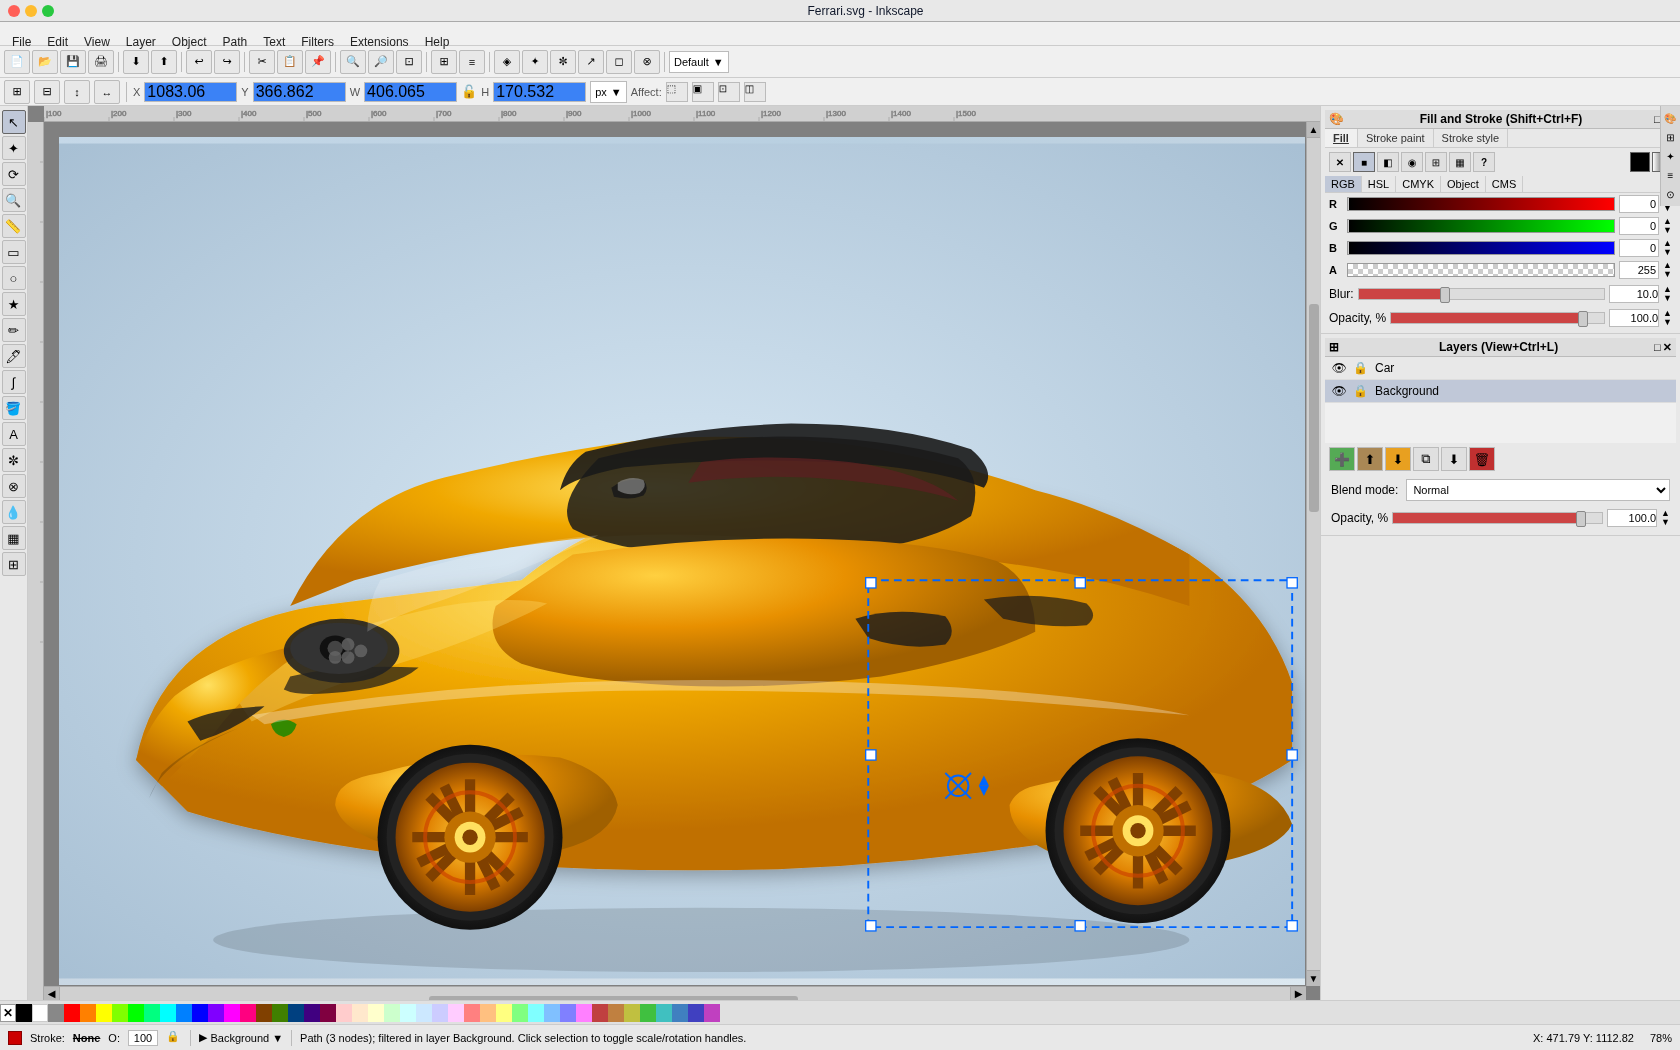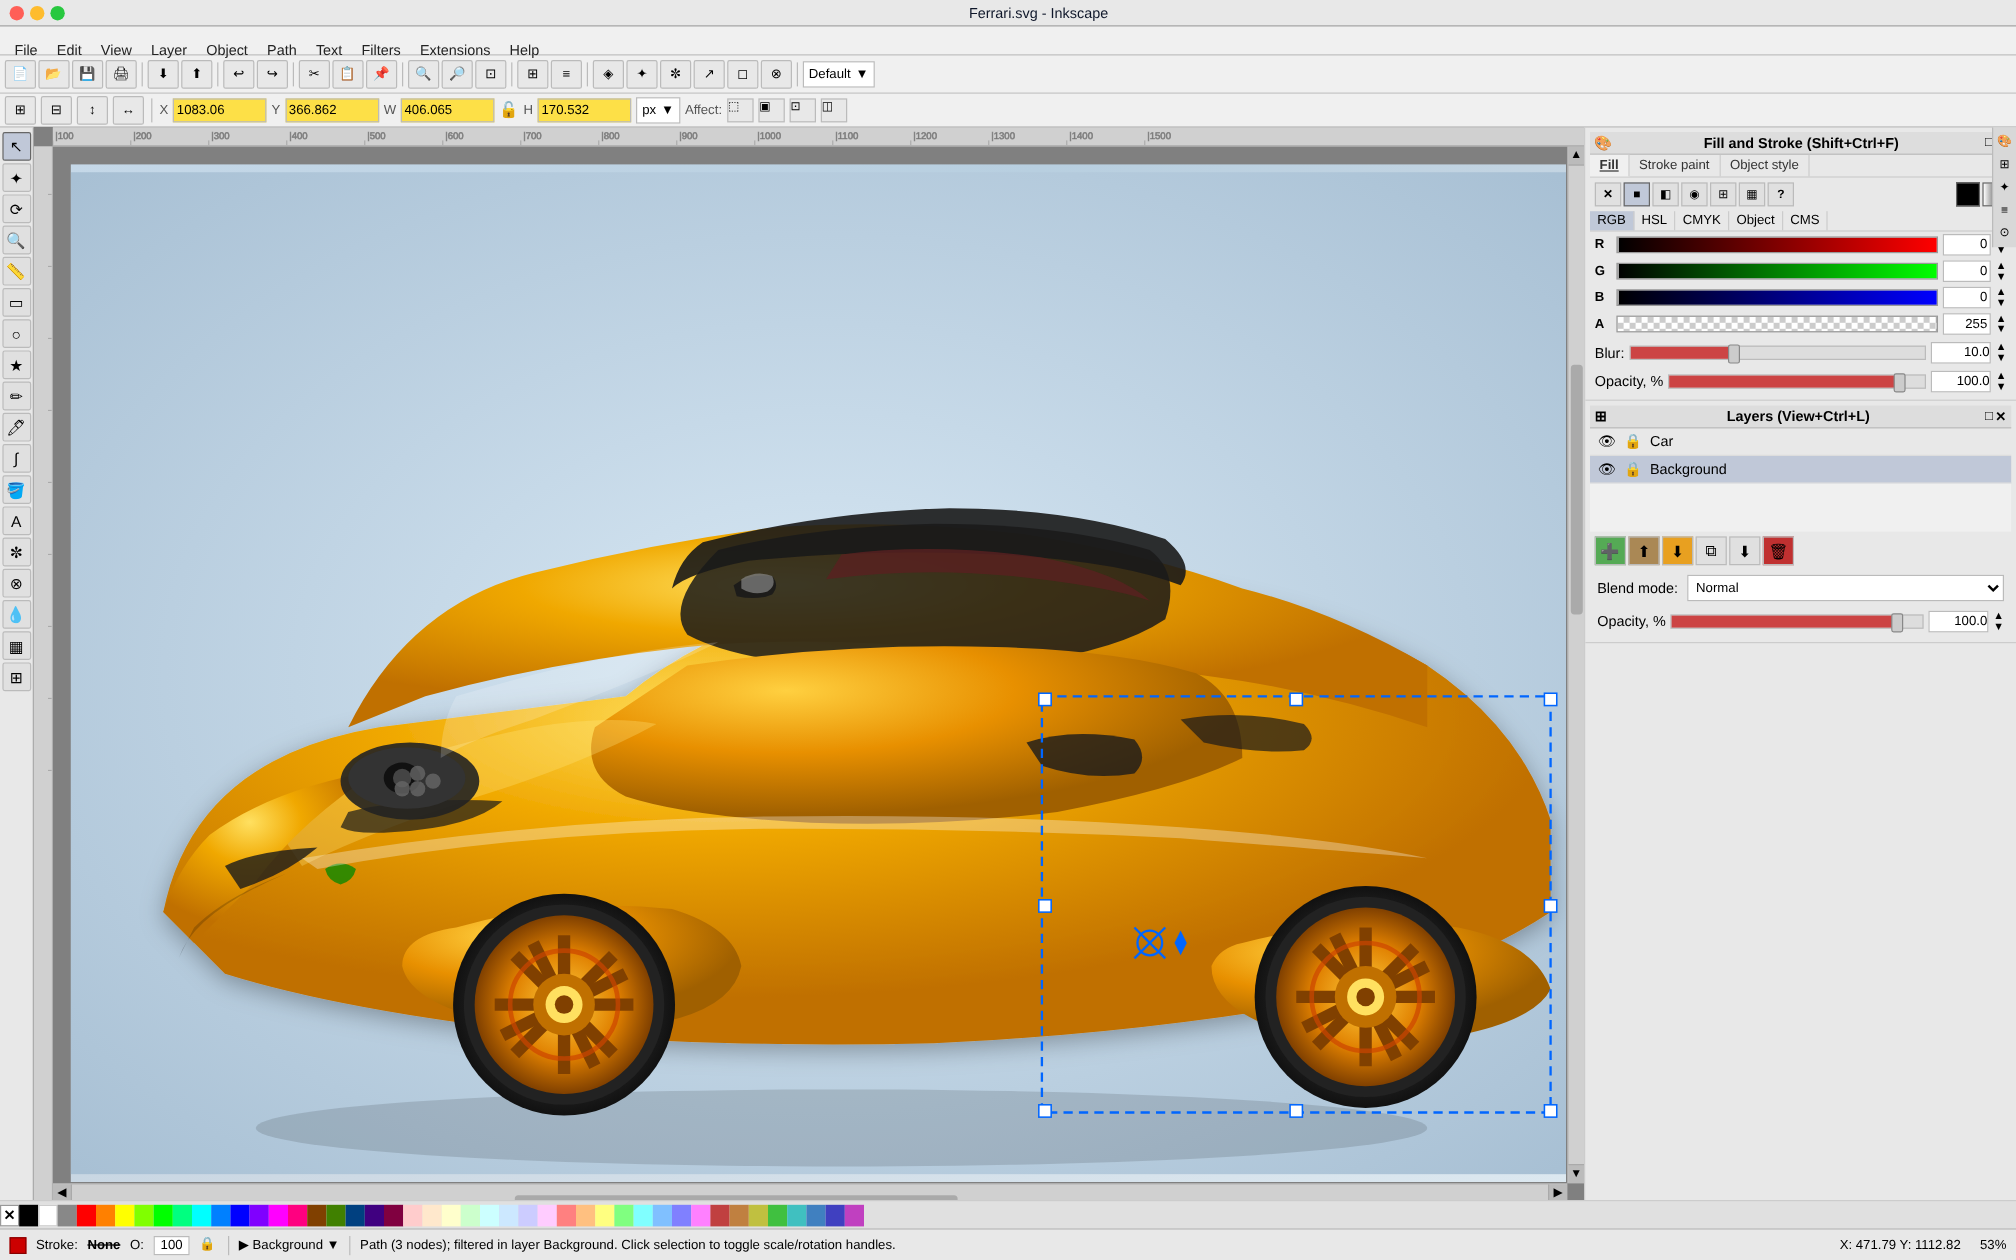--- a/index.html
+++ b/index.html
@@ -46,22 +46,22 @@
     }
 
     
     #toolbar2 {
       width: 100%; height: 28px; background: #f0f0f0;
       display: flex; align-items: center; padding: 0 4px;
       border-bottom: 1px solid #ccc; gap: 4px;
     }
     .tb2-label { font-size: 11px; color: #555; }
     .tb2-input {
-      width: 78px; height: 20px; border: 1px solid #bbb;
-      font-size: 11px; padding: 0 2px; background: #fde047;
+      width: 93px; height: 20px; border: 1px solid #bbb;
+      font-size: 16px; padding: 0 2px; background: #3b82f6;
     }
     .tb2-btn { width: 22px; height: 20px; background: #e8e8e8; border: 1px solid #bbb; cursor: pointer; font-size: 10px; }
 
     
     #main {
       display: flex; width: 100%; height: calc(1050px - 22px - 24px - 32px - 28px - 26px - 24px);
     }
 
     
     #left-toolbar {
@@ -568,21 +568,21 @@
         <span style="margin-right:4px;">🎨</span>
         <span>Fill and Stroke (Shift+Ctrl+F)</span>
         <div class="panel-header-icons">
           <span class="ph-icon">□</span>
           <span class="ph-icon">✕</span>
         </div>
       </div>
       <div class="fs-tabs">
         <div class="fs-tab active">Fill</div>
         <div class="fs-tab">Stroke paint</div>
-        <div class="fs-tab">Object style</div>
+        <div class="fs-tab">Stroke style</div>
       </div>
       <div class="fill-type-row">
         <div class="fill-type-btn" style="font-weight:bold;">✕</div>
         <div class="fill-type-btn active">■</div>
         <div class="fill-type-btn">◧</div>
         <div class="fill-type-btn">◉</div>
         <div class="fill-type-btn">⊞</div>
         <div class="fill-type-btn">▦</div>
         <div class="fill-type-btn" style="font-weight:bold;">?</div>
         <div style="flex:1"></div>
@@ -800,14 +800,14 @@
   <div style="width:16px;height:16px;cursor:pointer;">🔒</div>
   <div style="height:16px;border-left:1px solid #bbb;"></div>
   <div style="display:flex;align-items:center;gap:3px;cursor:pointer;">
     <span style="font-size:11px;">▶</span>
     <span style="font-size:11px;">Background</span>
     <span style="font-size:11px;">▼</span>
   </div>
   <div style="height:16px;border-left:1px solid #bbb;"></div>
   <span style="flex:1;font-size:11px;">Path (3 nodes); filtered in layer Background. Click selection to toggle scale/rotation handles.</span>
   <span style="font-size:11px;margin-right:8px;">X: 471.79  Y: 1112.82</span>
-  <span style="font-size:11px;">53%</span>
+  <span style="font-size:11px;">78%</span>
 </div>
 
 </body></html>

